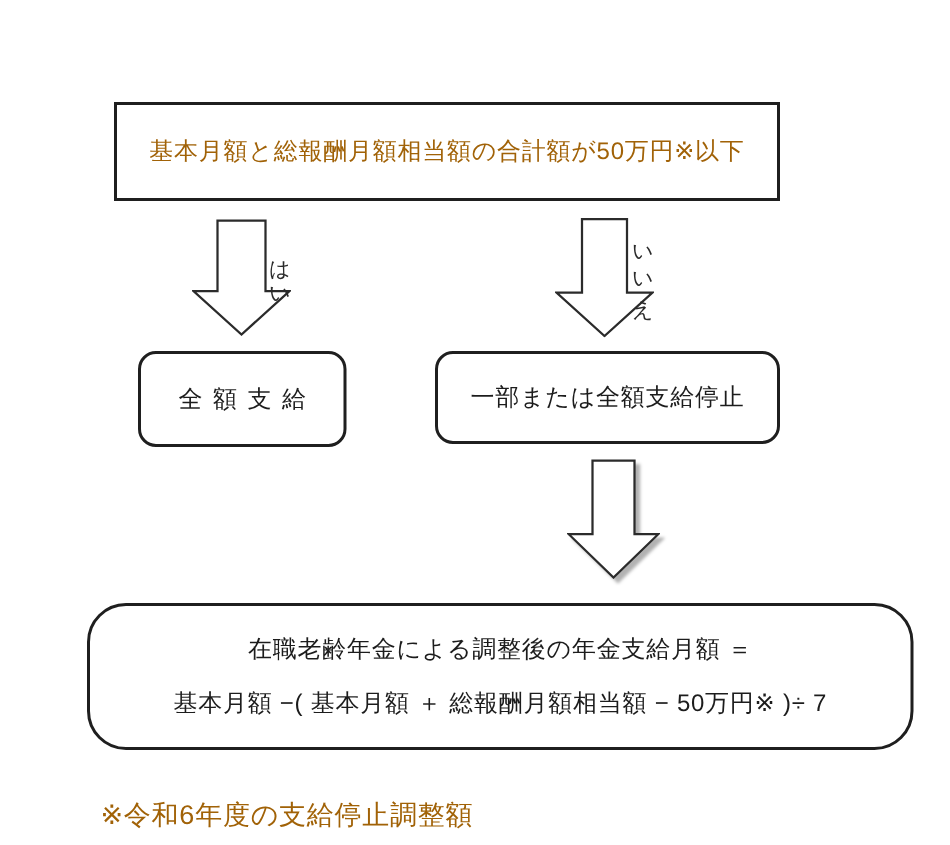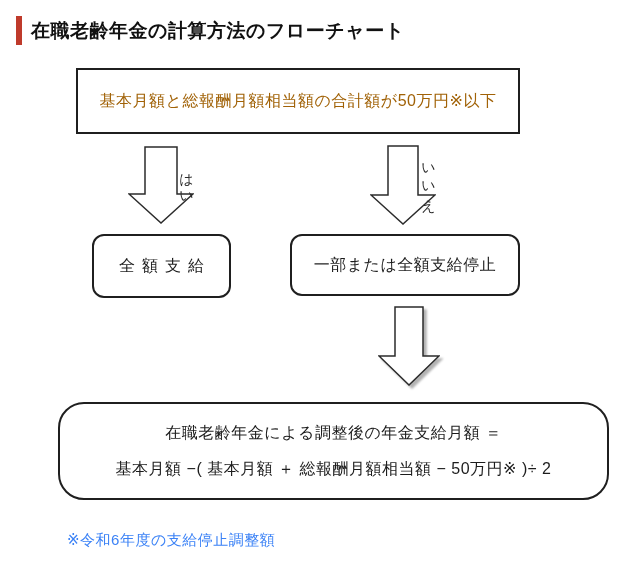--- a/index.html
+++ b/index.html
@@ -137,35 +137,31 @@
     font-size: 16px;
     color: #1c1c1c;
     letter-spacing: 0.5px;
   }
   .formula-line { white-space: nowrap; }
   
   .footnote {
     position: absolute;
     left: 67px;
     top: 531px;
-    font-size: 15px;
-    color: #3b82f6;
+    font-size: 18px;
+    color: #a16207;
     letter-spacing: 0.5px;
     white-space: nowrap;
   }
 </style>
 </head>
 <body>
 
 <div class="canvas">
 
-  <div class="title-wrap">
-    <div class="accent-bar"></div>
-    <div class="page-title">在職老齢年金の計算方法のフローチャート</div>
-  </div>
 
   <div class="condition-box">基本月額と総報酬月額相当額の合計額が50万円※以下</div>
 
   <div class="block-arrow arrow-yes">
     <svg viewBox="0 0 66 78">
       <polygon class="poly" points="17,1 49,1 49,48 65,48 33,77 1,48 17,48"></polygon>
     </svg>
     <div class="arrow-label">はい</div>
   </div>
 
@@ -181,18 +177,18 @@
   <div class="outcome-box outcome-no">一部または全額支給停止</div>
 
   <div class="block-arrow arrow-down">
     <svg viewBox="0 0 62 80">
       <polygon class="poly" points="17,1 45,1 45,50 61,50 31,79 1,50 17,50"></polygon>
     </svg>
   </div>
 
   <div class="formula-box">
     <div class="formula-line">在職老齢年金による調整後の年金支給月額 ＝</div>
-    <div class="formula-line">基本月額 −( 基本月額 ＋ 総報酬月額相当額 − 50万円※ )÷ 2</div>
+    <div class="formula-line">基本月額 −( 基本月額 ＋ 総報酬月額相当額 − 50万円※ )÷ 7</div>
   </div>
 
   <div class="footnote">※令和6年度の支給停止調整額</div>
 
 </div>
 
 </body></html>

